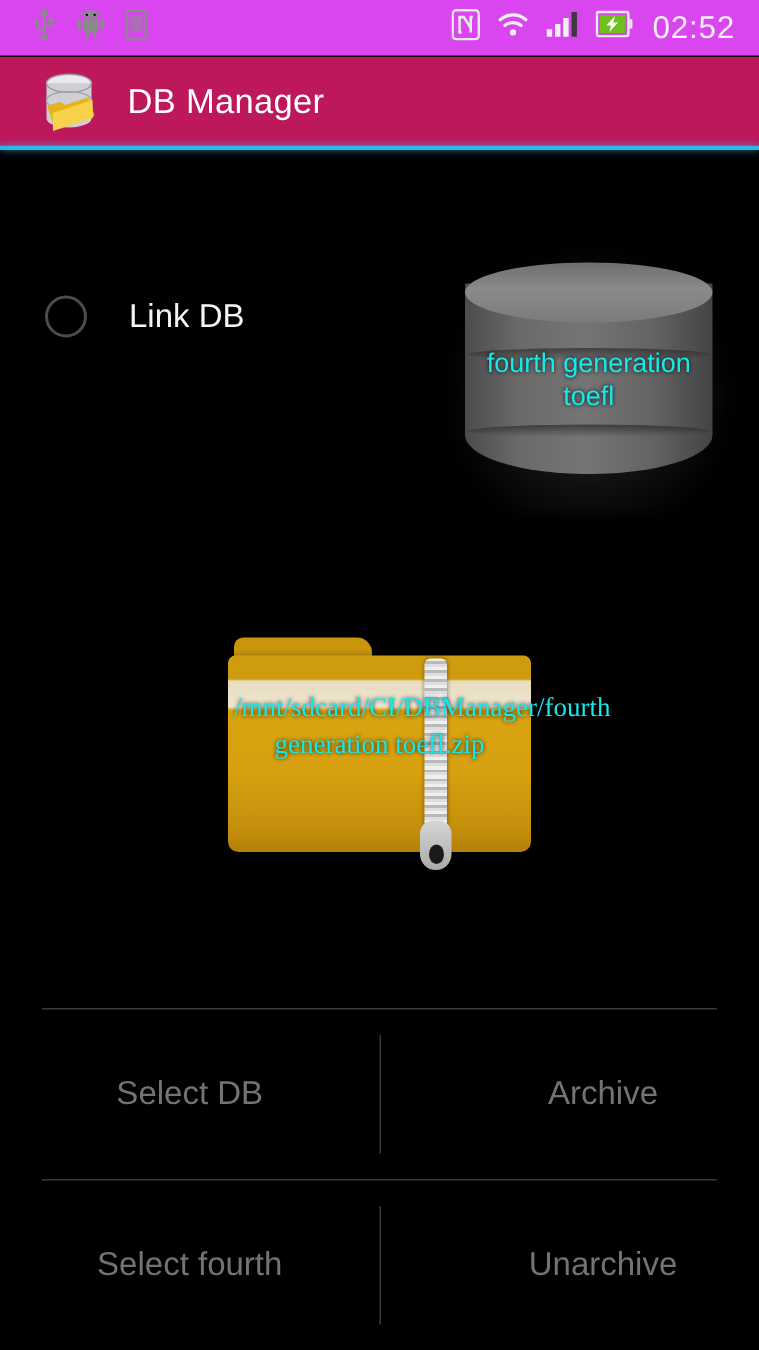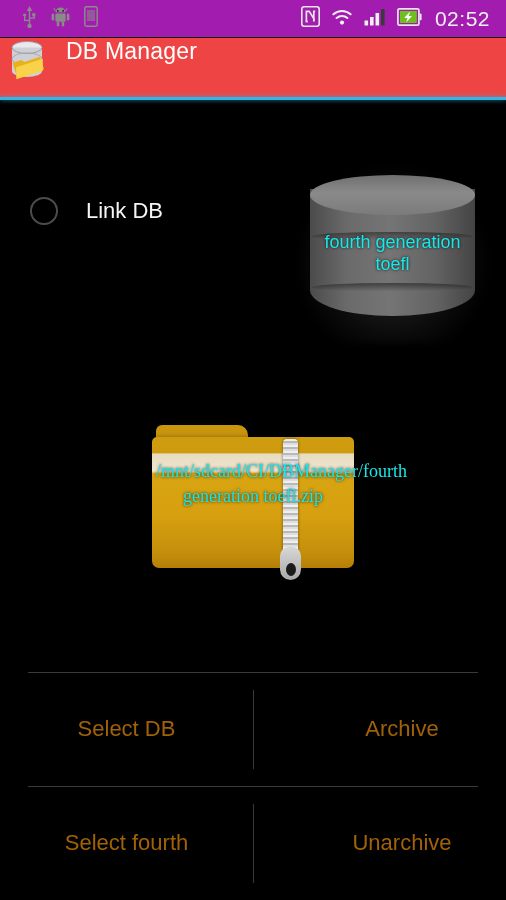--- a/index.html
+++ b/index.html
@@ -7,38 +7,38 @@
     width:506px; height:900px;
     background:#000;
     font-family:"Liberation Sans", sans-serif;
     overflow:hidden;
   }
   #screen { position:relative; width:506px; height:900px; background:#000; }
 
   
   .statusbar {
     position:absolute; top:0; left:0; width:506px; height:38px;
-    background:#a21caf;
+    background:#d946ef;
     display:flex; align-items:center;
     padding:0 12px;
     border-bottom:1px solid #111;
   }
   .sb-left { display:flex; align-items:center; gap:14px; padding-left:10px; }
   .sb-right { margin-left:auto; display:flex; align-items:center; gap:11px; padding-right:4px; }
   .sb-icon { display:block; }
   .sb-clock {
     color:#f2f2f2; font-size:21px; letter-spacing:0.5px;
     font-family:"Liberation Sans", sans-serif; padding-left:2px;
   }
 
   
   .actionbar {
     position:absolute; top:38px; left:0; width:506px; height:59px;
-    background:#ef4444;
-    display:flex; align-items:flex-start; padding-left:5px;
+    background:#be185d;
+    display:flex; align-items:center; padding-left:24px;
   }
   .app-icon { width:44px; height:44px; position:relative; flex:0 0 auto; }
   .app-title {
     color:#fff; font-size:23px; margin-left:17px;
     font-family:"Liberation Sans", sans-serif;
     letter-spacing:0.2px;
   }
   .holo-divider {
     position:absolute; top:97px; left:0; width:506px; height:3px;
     background:#33b5e5;
@@ -163,21 +163,21 @@
   .grid-hline.top { top:0; }
   .grid-hline.mid { top:114px; }
   .grid-vline {
     position:absolute; left:253px; width:1px; background:#3a3a3a;
   }
   .grid-vline.v1 { top:18px; height:79px; }
   .grid-vline.v2 { top:132px; height:79px; }
   .grid-btn {
     position:absolute; width:253px; height:114px;
     display:flex; align-items:center; justify-content:center;
-    color:#a16207; font-size:22px;
+    color:#737373; font-size:22px;
     font-family:"Liberation Sans", sans-serif;
     cursor:pointer;
   }
   .grid-btn.c0 { left:0; }
   .grid-btn.c1 { left:253px;padding-left:45px; }
   .grid-btn.r0 { top:0; }
   .grid-btn.r1 { top:114px; }
 </style>
 </head>
 <body>

